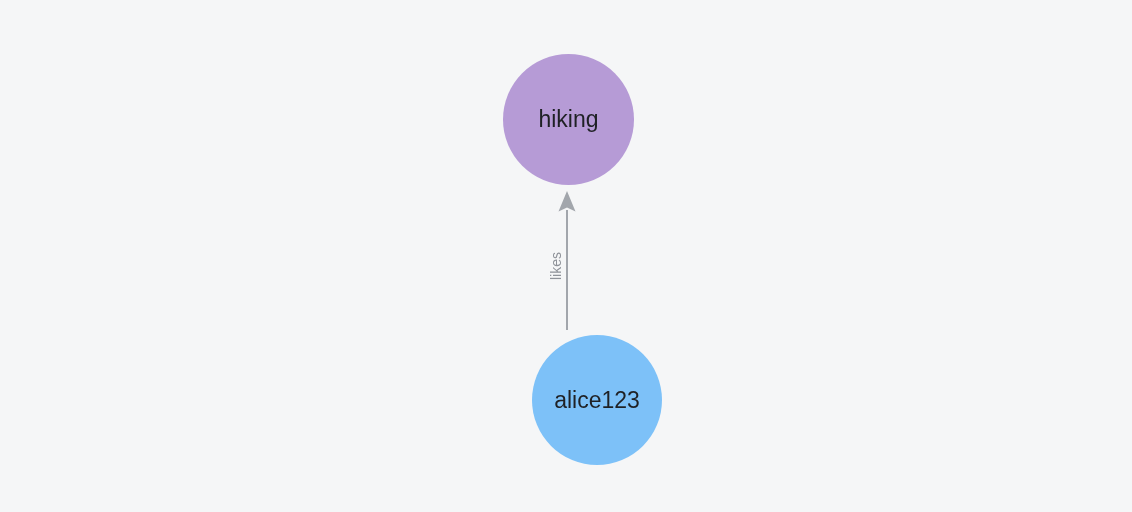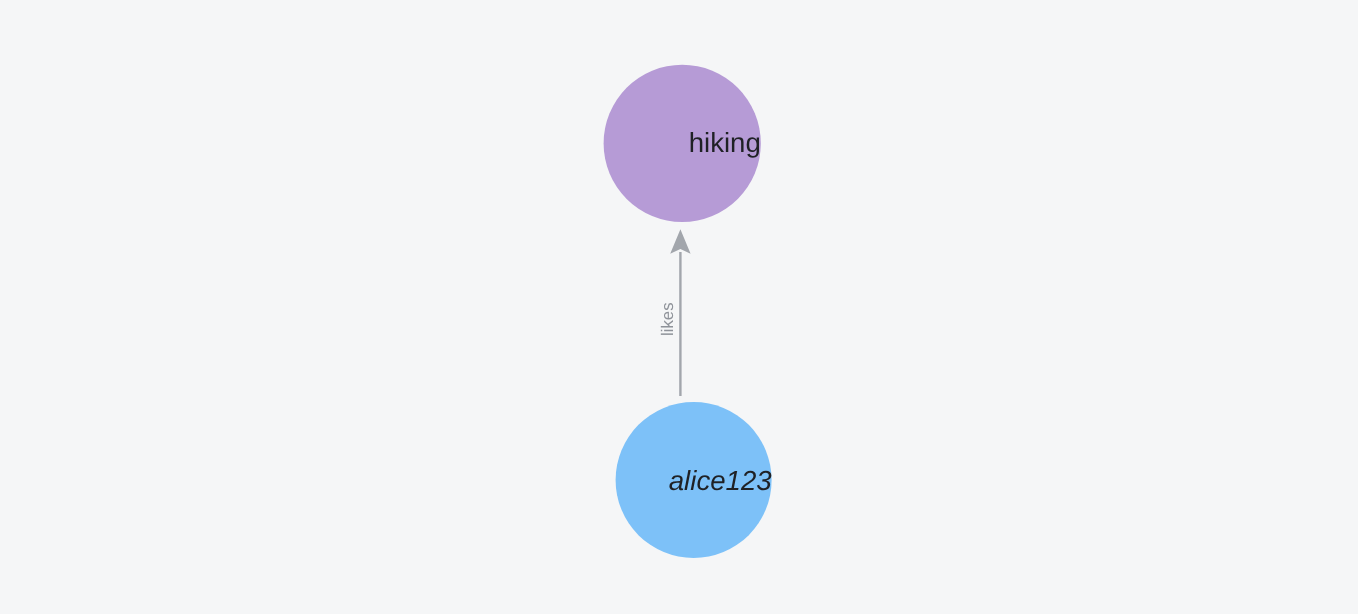--- a/index.html
+++ b/index.html
@@ -33,37 +33,36 @@
     font-size: 14px;
     color: #8f939a;
     white-space: nowrap;
     user-select: none;
   }
   .node {
     position: absolute;
     border-radius: 50%;
     display: flex;
     align-items: center;
-    justify-content: flex-end;
+    justify-content: center;
     cursor: pointer;
   }
   .node-hiking {
     left: 503px;
     top: 54px;
     width: 131px;
     height: 131px;
     background: #b69bd6;
   }
   .node-alice123 {
-    left: 513px;
+    left: 532px;
     top: 335px;
     width: 130px;
     height: 130px;
     background: #7dc1f8;
-    font-style: italic;
   }
   .node-label {
     font-size: 23px;
     color: #1f2125;
     white-space: nowrap;
     user-select: none;
   }
 </style>
 </head>
 <body>

